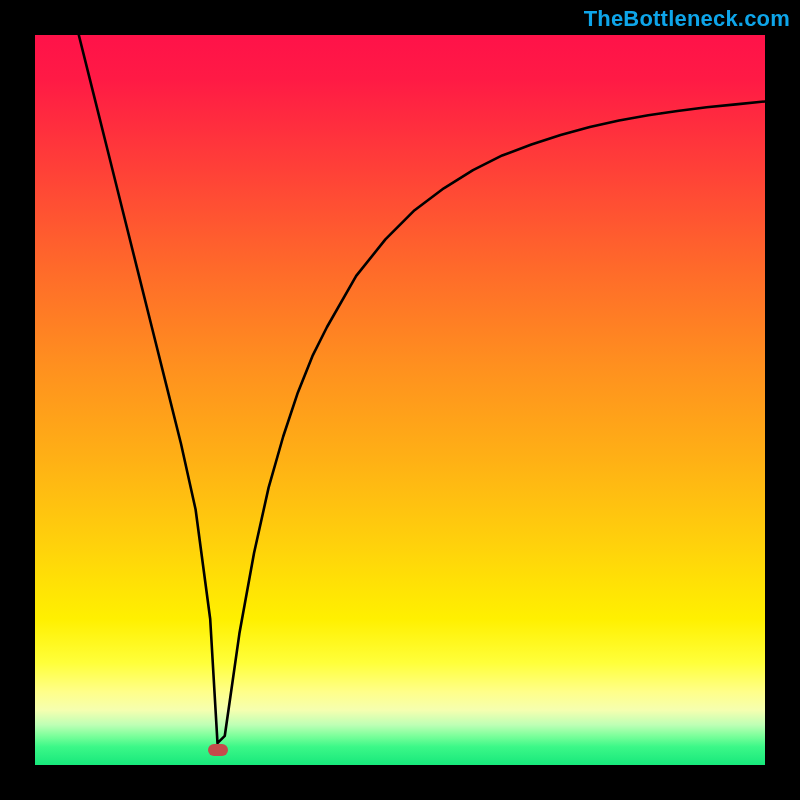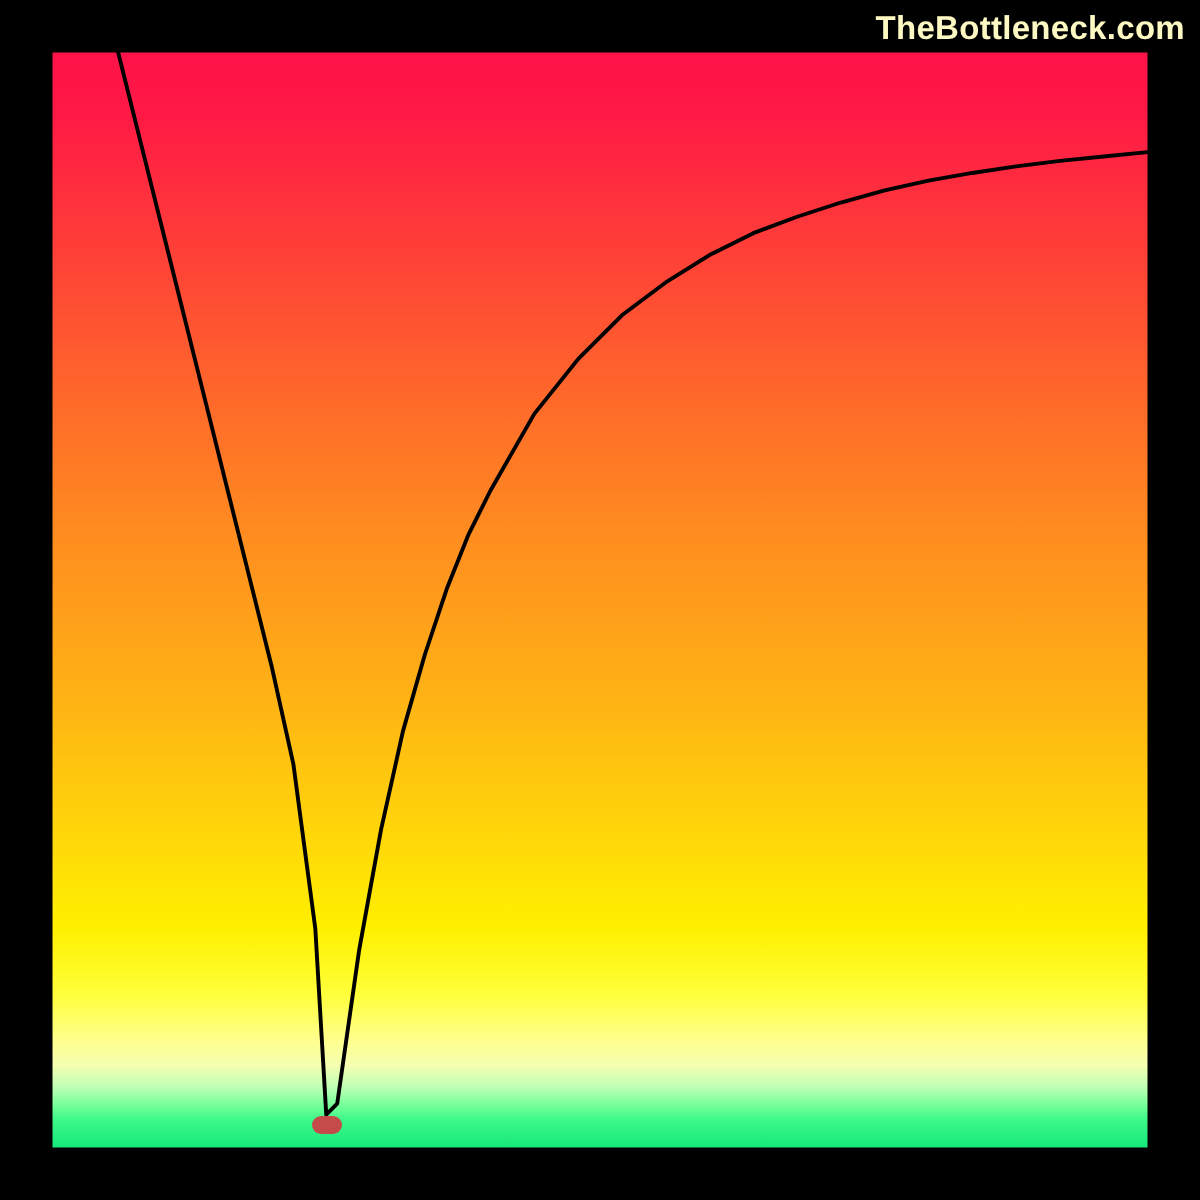--- a/index.html
+++ b/index.html
@@ -40,21 +40,21 @@
       #beffb5 94.5%,
       #7cff9b 96%,
       #3cf888 97.5%,
       #17e87b 100%
     );
   }
   .watermark {
     position: absolute;
     top: 6px;
     right: 10px;
-    color: #fef9c3;
+    color: #0ea5e9;
     font-size: 22px;
     font-weight: 600;
     letter-spacing: 0.2px;
     user-select: none;
   }
   svg.curve {
     position: absolute;
     left: 0;
     top: 0;
     width: 730px;

